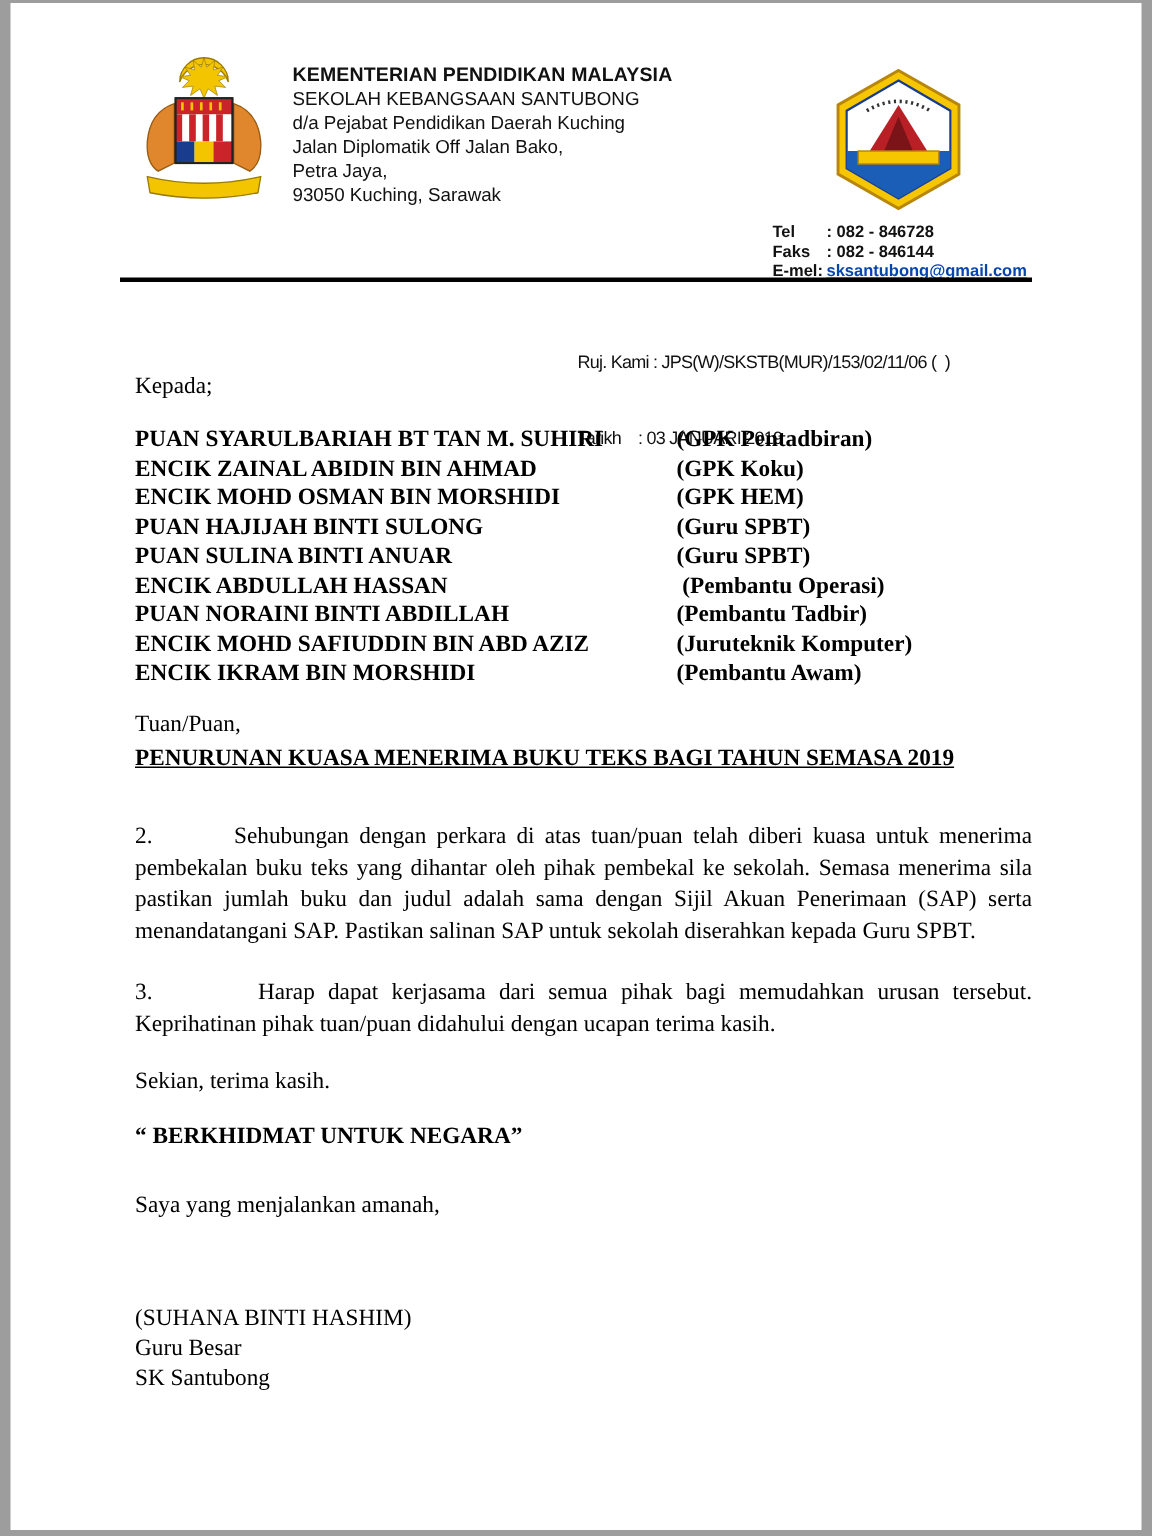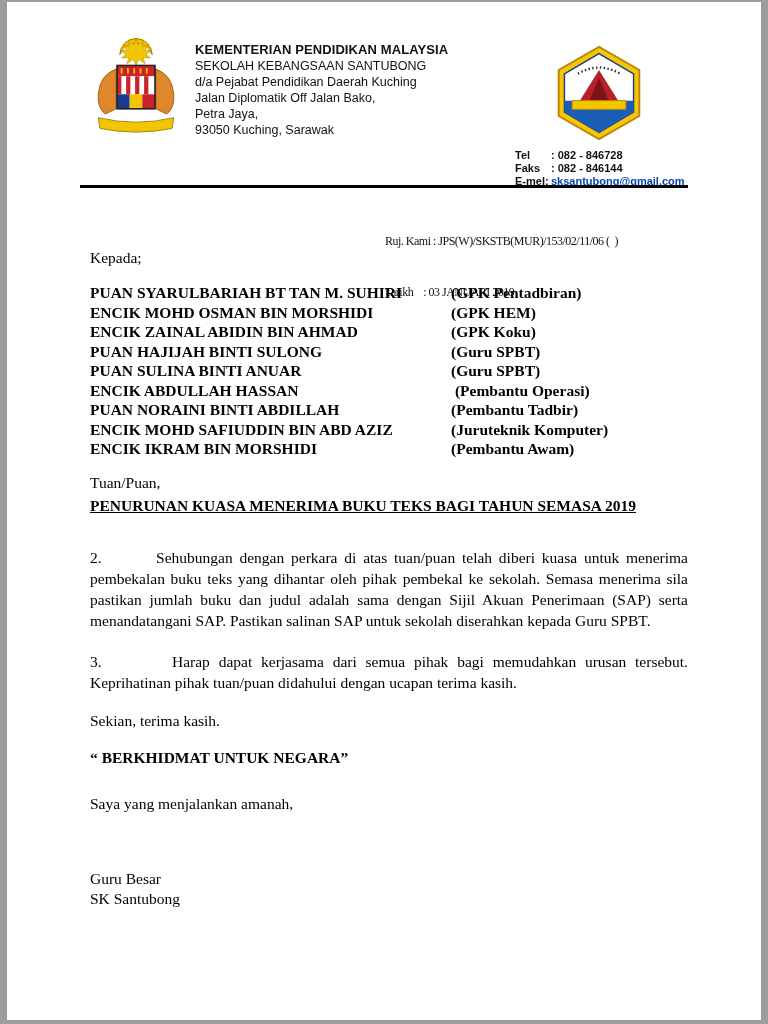--- a/index.html
+++ b/index.html
@@ -28,21 +28,21 @@
     position:absolute; left:508px; top:147px;
     font-family:"Liberation Sans", sans-serif;
     font-size:11px; font-weight:bold; line-height:13px; color:#111;
   }
   .contact-row { display:flex; }
   .contact-label { width:36px; }
   .email { color:#0645ad; text-decoration:underline; cursor:pointer; }
   .divider { position:absolute; left:73px; top:183px; width:608px; height:3px; background:#000; }
   .ref {
     position:absolute; left:378px; top:197px;
-    font-family:Liberation Serif, serif;
+    font-family:Liberation Sans, sans-serif;
     font-size:12px; letter-spacing:-0.5px; line-height:17px;
     white-space:pre; color:#111;
   }
   
   .letter {
     position:absolute; left:83px; top:246px; width:598px;
     font-size:15.5px; line-height:19px;
   }
   .recipients { margin-top:16px; margin-bottom:14px; }
   .recipient { display:flex; font-weight:bold; line-height:19.5px; }
@@ -151,28 +151,28 @@
 
   <div class="letter">
     <div class="kepada">Kepada;</div>
 
     <div class="recipients">
       <div class="recipient">
         <span class="r-name">PUAN SYARULBARIAH BT TAN M. SUHIRI</span>
         <span class="r-role">(GPK Pentadbiran)</span>
       </div>
       <div class="recipient">
+        <span class="r-name">ENCIK ZAINAL ABIDIN BIN AHMAD</span>
+        <span class="r-role">(GPK Koku)</span>
+      </div>
+      <div class="recipient">
         <span class="r-name">ENCIK MOHD OSMAN BIN MORSHIDI</span>
         <span class="r-role">(GPK HEM)</span>
       </div>
       <div class="recipient">
-        <span class="r-name">ENCIK ZAINAL ABIDIN BIN AHMAD</span>
-        <span class="r-role">(GPK Koku)</span>
-      </div>
-      <div class="recipient">
         <span class="r-name">PUAN HAJIJAH BINTI SULONG</span>
         <span class="r-role">(Guru SPBT)</span>
       </div>
       <div class="recipient">
         <span class="r-name">PUAN SULINA BINTI ANUAR</span>
         <span class="r-role">(Guru SPBT)</span>
       </div>
       <div class="recipient">
         <span class="r-name">ENCIK ABDULLAH HASSAN</span>
         <span class="r-role">&nbsp;(Pembantu Operasi)</span>
@@ -199,17 +199,18 @@
     <div class="para">2.&nbsp;&nbsp;&nbsp;&nbsp;&nbsp;&nbsp;&nbsp;&nbsp;Sehubungan dengan perkara di atas tuan/puan telah diberi kuasa untuk menerima pembekalan buku teks yang dihantar oleh pihak pembekal ke sekolah. Semasa menerima sila pastikan jumlah buku dan judul adalah sama dengan Sijil Akuan Penerimaan (SAP) serta menandatangani SAP. Pastikan salinan SAP untuk sekolah diserahkan kepada Guru SPBT.</div>
 
     <div class="para last">3.&nbsp;&nbsp;&nbsp;&nbsp;&nbsp;&nbsp;&nbsp;&nbsp;Harap dapat kerjasama dari semua pihak bagi memudahkan urusan tersebut. Keprihatinan pihak tuan/puan didahului dengan ucapan terima kasih.</div>
 
     <div class="closing">Sekian, terima kasih.</div>
 
     <div class="motto">“ BERKHIDMAT UNTUK NEGARA”</div>
 
     <div class="sign-intro">Saya yang menjalankan amanah,</div>
 
+    <div class="sig-line">(SUHANA BINTI HASHIM)</div>
     <div class="sig-line">Guru Besar</div>
     <div class="sig-line">SK Santubong</div>
   </div>
 
 </div>
 
 </body></html>

